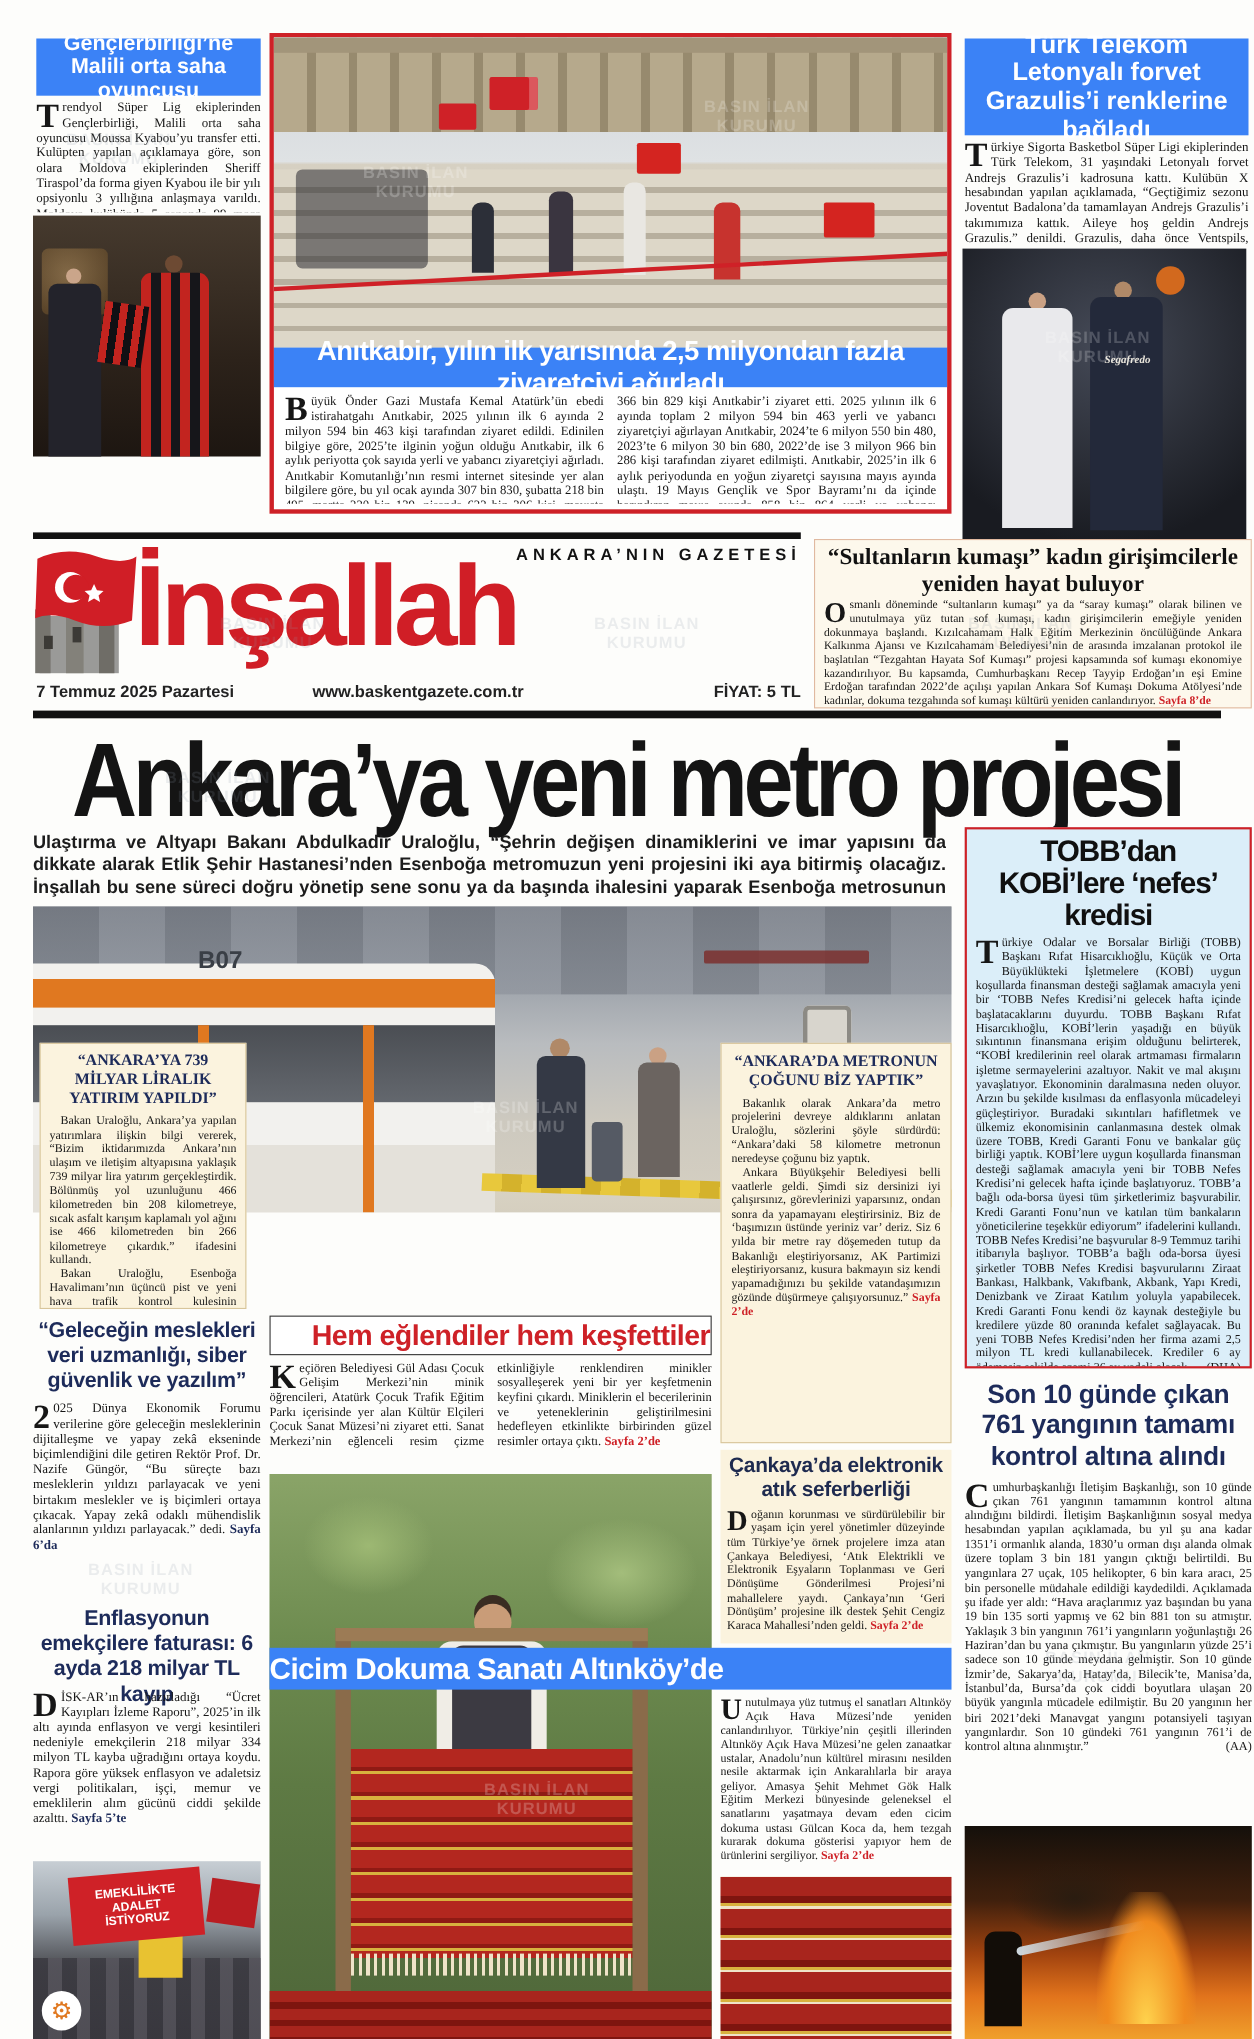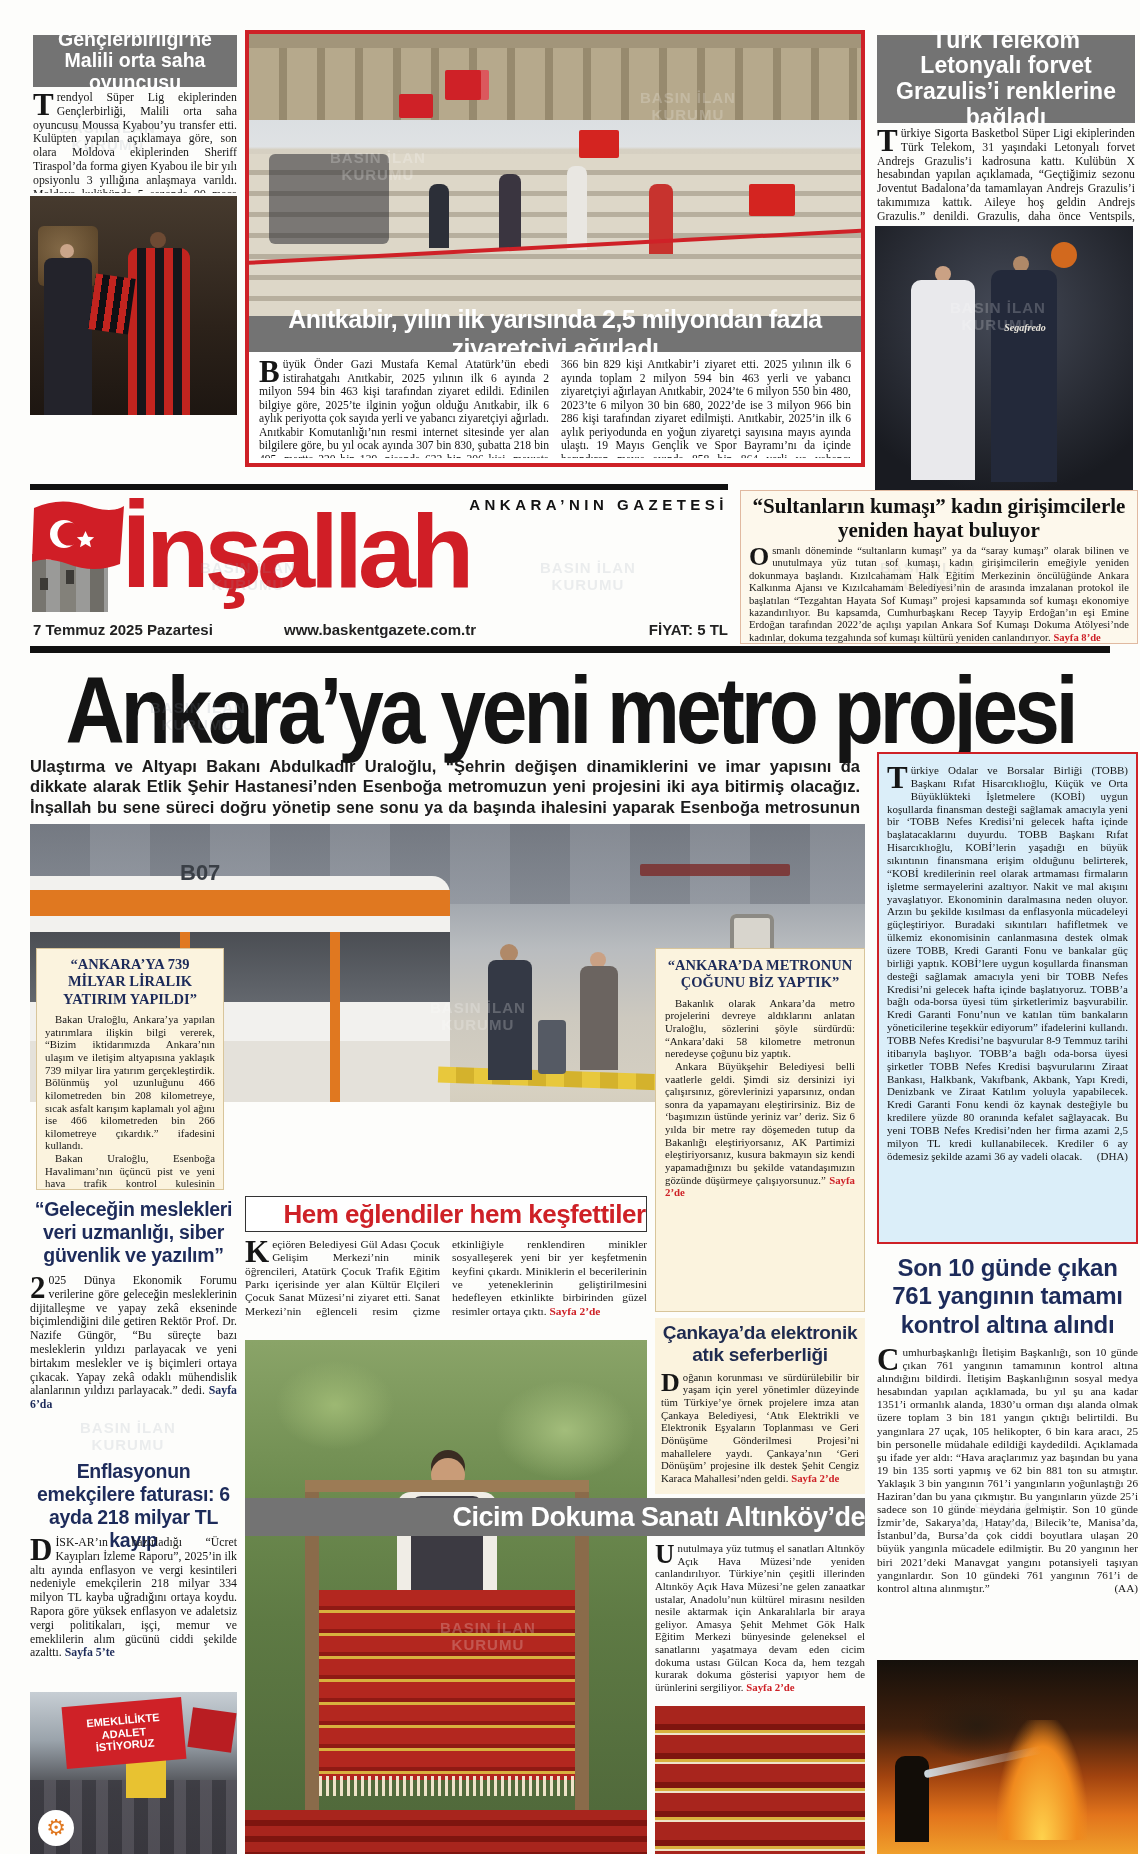--- a/index.html
+++ b/index.html
@@ -1,20 +1,20 @@
 <!DOCTYPE html>
 <html><head>
 <meta charset="utf-8">
 <style>
   * { margin:0; padding:0; box-sizing:border-box; }
   html,body { width:1140px; }
   body { height:1854px; position:relative; background:#fdfdfb; font-family:"Liberation Serif",serif; color:#161616; overflow:hidden; }
   .abs { position:absolute; }
   .photo { overflow:hidden; position:absolute; }
-  .redbox { background:#737373; color:#fff; font-family:"Liberation Sans",sans-serif; font-weight:bold; text-align:center; display:flex; align-items:center; justify-content:flex-end; }
+  .redbox { background:#3b82f6; color:#fff; font-family:"Liberation Sans",sans-serif; font-weight:bold; text-align:center; display:flex; align-items:center; justify-content:flex-start; }
   .body-text { font-size:11.6px; line-height:1.17; text-align:justify; overflow:hidden; }
   .dc { float:left; font-size:31px; line-height:.78; font-weight:bold; padding:2px 3px 0 0; font-family:"Liberation Serif",serif; }
   .agency { float:right; font-weight:normal; }
   .more-red { color:#ce2127; font-weight:bold; }
   .more-dark { color:#1d2b5a; font-weight:bold; }
   .navy-head { color:#1d2b5a; font-family:"Liberation Sans",sans-serif; font-weight:bold; text-align:center; line-height:1.18; letter-spacing:-.3px; }
   .cream { background:#fbf3de; border:1px solid #d8c59b; }
   .wm { position:absolute; color:#8d99a8; opacity:.16; font:bold 15px/1.1 "Liberation Sans",sans-serif; letter-spacing:1px; text-align:center; pointer-events:none; z-index:40; }
   .rule { background:#111; position:absolute; }
 
@@ -183,20 +183,21 @@
 <div class="abs cream" style="left:655px; top:948px; width:210px; height:364px; padding:8px 9px; overflow:hidden; z-index:5;">
   <div class="boxhead">“ANKARA’DA METRONUN ÇOĞUNU BİZ YAPTIK”</div>
   <div class="box-body">
     <p>Bakanlık olarak Ankara’da metro projelerini devreye aldıklarını anlatan Uraloğlu, sözlerini şöyle sürdürdü: “Ankara’daki 58 kilometre metronun neredeyse çoğunu biz yaptık.</p>
     <p><span>Ankara Büyükşehir Belediyesi belli vaatlerle geldi. Şimdi siz dersinizi iyi çalışırsınız, görevlerinizi yaparsınız, ondan sonra da yapamayanı eleştirirsiniz. Biz de ‘başımızın üstünde yeriniz var’ deriz. Siz 6 yılda bir metre ray döşemeden tutup da Bakanlığı eleştiriyorsanız, AK Partimizi eleştiriyorsanız, kusura bakmayın siz kendi yapamadığınızı bu şekilde vatandaşımızın gözünde düşürmeye çalışıyorsunuz.”</span>
     <span class="more-red">Sayfa 2’de</span></p>
   </div>
 </div>
 
 <div class="abs tobb-box" style="left:877px; top:752px; width:261px; height:492px; padding:6px 8px; overflow:hidden;">
+  <div class="tobb-head">TOBB’dan KOBİ’lere ‘nefes’ kredisi</div>
   <div class="body-text" style="font-size:11px; margin-top:4px;">
     <span class="dc">T</span><span>ürkiye Odalar ve Borsalar Birliği (TOBB) Başkanı Rıfat Hisarcıklıoğlu, Küçük ve Orta Büyüklükteki İşletmelere (KOBİ) uygun koşullarda finansman desteği sağlamak amacıyla yeni bir ‘TOBB Nefes Kredisi’ni gelecek hafta içinde başlatacaklarını duyurdu. TOBB Başkanı Rıfat Hisarcıklıoğlu, KOBİ’lerin yaşadığı en büyük sıkıntının finansmana erişim olduğunu belirterek, “KOBİ kredilerinin reel olarak artmaması firmaların işletme sermayelerini azaltıyor. Nakit ve mal akışını yavaşlatıyor. Ekonominin daralmasına neden oluyor. Arzın bu şekilde kısılması da enflasyonla mücadeleyi güçleştiriyor. Buradaki sıkıntıları hafifletmek ve ülkemiz ekonomisinin canlanmasına destek olmak üzere TOBB, Kredi Garanti Fonu ve bankalar güç birliği yaptık. KOBİ’lere uygun koşullarda finansman desteği sağlamak amacıyla yeni bir TOBB Nefes Kredisi’ni gelecek hafta içinde başlatıyoruz. TOBB’a bağlı oda-borsa üyesi tüm şirketlerimiz başvurabilir. Kredi Garanti Fonu’nun ve katılan tüm bankaların yöneticilerine teşekkür ediyorum” ifadelerini kullandı. TOBB Nefes Kredisi’ne başvurular 8-9 Temmuz tarihi itibarıyla başlıyor. TOBB’a bağlı oda-borsa üyesi şirketler TOBB Nefes Kredisi başvurularını Ziraat Bankası, Halkbank, Vakıfbank, Akbank, Yapı Kredi, Denizbank ve Ziraat Katılım yoluyla yapabilecek. Kredi Garanti Fonu kendi öz kaynak desteğiyle bu kredilere yüzde 80 oranında kefalet sağlayacak. Bu yeni TOBB Nefes Kredisi’nden her firma azami 2,5 milyon TL kredi kullanabilecek. Krediler 6 ay ödemesiz şekilde azami 36 ay vadeli olacak.</span>
     <span class="agency">(DHA)</span>
   </div>
 </div>
 
 <div class="abs navy-head" style="left:877px; top:1254px; width:261px; font-size:24px;">
   <span>Son 10 günde çıkan 761 yangının tamamı kontrol altına alındı</span>
 </div>
 <div class="abs body-text" style="left:877px; top:1346px; width:261px; height:310px; font-size:11.2px;">

